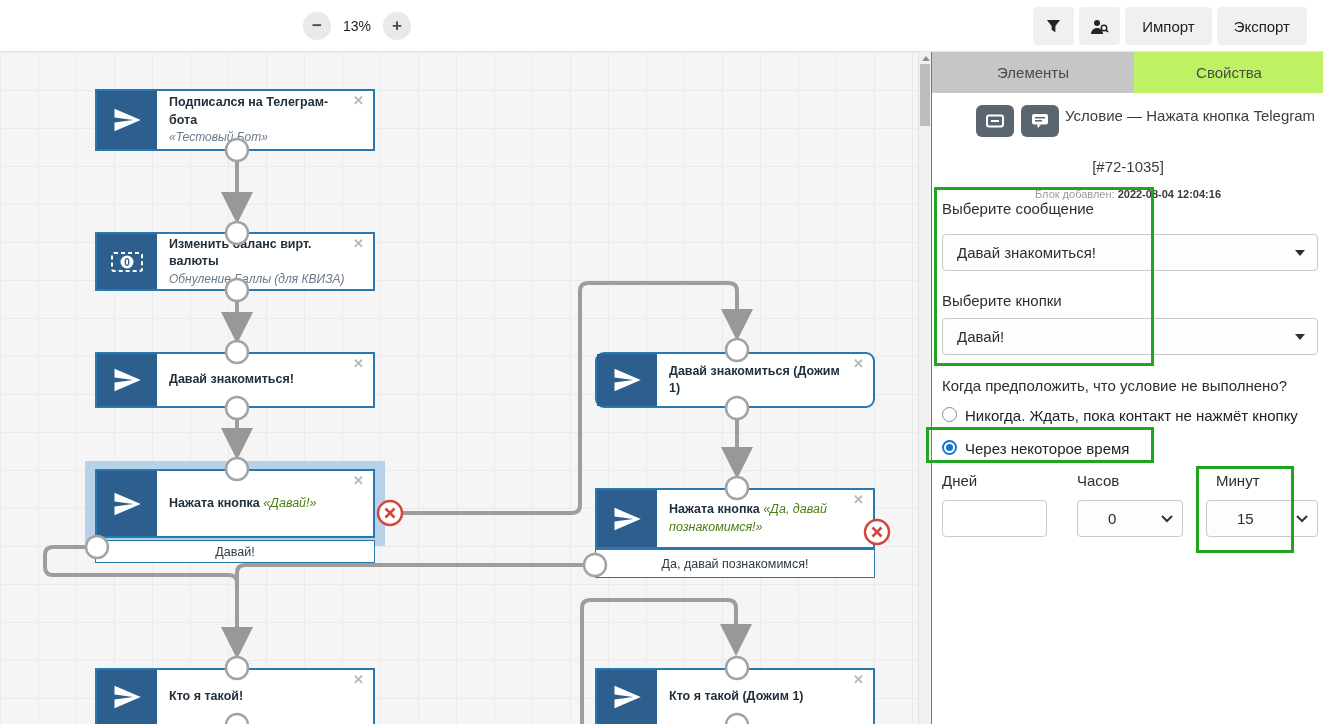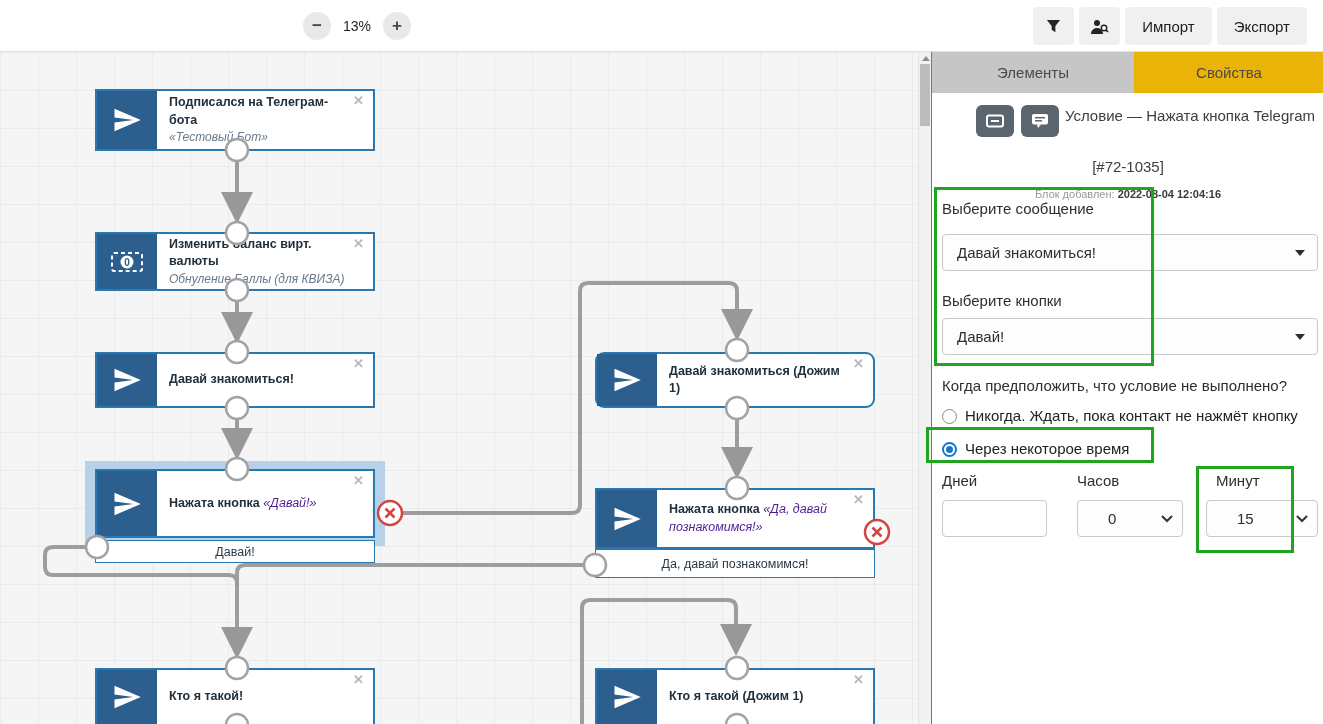--- a/index.html
+++ b/index.html
@@ -30,59 +30,59 @@
   .halo { position:absolute; left:85px; top:409px; width:300px; height:85px;
     background:#b7d2e8; z-index:1; }
   .node { position:absolute; width:280px; background:#fff; border:2px solid #2779b0;
     display:flex; align-items:stretch; z-index:2; }
   .node-icon { width:60px; flex:none; background:#2d5f8e; display:flex;
     align-items:center; justify-content:center; }
   .node-body { flex:1; display:flex; flex-direction:column; justify-content:center;
     padding:4px 26px 4px 12px; font-size:12.5px; font-weight:bold; color:#22303c;
     line-height:1.4; }
   .node-sub { font-weight:normal; font-style:italic; color:#68798a; font-size:12px; }
-  .node-em { font-weight:normal; font-style:italic; color:#4c1d95; }
+  .node-em { font-weight:normal; font-style:italic; color:#4d7c0f; }
   .node-close { position:absolute; top:3px; right:9px; color:#b4b9be; font-size:13px;
     font-weight:bold; cursor:pointer; line-height:1; }
   .btn-row { position:absolute; width:280px; background:#fff; border:1.5px solid #2779b0;
     display:flex; align-items:center; justify-content:center; font-size:12.5px;
     color:#2b3a46; z-index:2; }
   .v-scroll { position:absolute; right:0; top:0; width:13px; height:672px;
     background:#f1f1f1; border-left:1px solid #e3e3e3; z-index:6; }
   .v-scroll .arrow-up { position:absolute; top:4px; left:3px; width:0; height:0;
     border-left:4px solid transparent; border-right:4px solid transparent;
     border-bottom:5px solid #8d8d8d; }
   .v-scroll .thumb { position:absolute; top:12px; left:1px; width:10px; height:62px;
     background:#bcbcbc; cursor:pointer; }
 
   
   .panel { position:absolute; left:931px; top:52px; width:424px; height:672px;
     background:#fff; border-left:1px solid #ef4444; z-index:10; }
   .tabs { position:absolute; left:0; top:0; width:392px; height:41px; display:flex; }
   .tab { display:flex; align-items:center; justify-content:center; font-size:15px;
     color:#4a4a4a; cursor:pointer; }
   .tab.elements { width:202px; background:#c6c6c6; }
-  .tab.props { width:190px; background:#eab308; }
+  .tab.props { width:190px; background:#bef264; }
   .hdr-icon { position:absolute; width:38px; height:32px; background:#5a6570;
     border-radius:6px; display:flex; align-items:center; justify-content:center; cursor:pointer; }
   .panel-title { position:absolute; left:132px; top:50px; width:252px; text-align:center;
     font-size:15px; color:#3d3d3d; line-height:28px; }
   .panel-id { position:absolute; left:0; top:106px; width:392px; text-align:center;
     font-size:15px; color:#3d3d3d; }
   .added { position:absolute; left:0; top:136px; width:392px; text-align:center;
     font-size:11px; color:#9a9a9a; }
   .added b { color:#3a3a3a; }
   .fld-label { position:absolute; font-size:15px; color:#2e2e2e; }
   .dropdown { position:absolute; height:37px; background:#fdfdfd; border:1px solid #c9c9c9;
     border-radius:4px; display:flex; align-items:center; padding-left:14px;
     font-size:15px; color:#2e2e2e; cursor:pointer; }
   .dropdown .caret { position:absolute; right:12px; top:15px; width:0; height:0;
     border-left:5px solid transparent; border-right:5px solid transparent;
     border-top:6px solid #2f2f2f; }
-  .radio-row { position:absolute; left:10px; display:flex; align-items:flex-end; gap:8px;
+  .radio-row { position:absolute; left:10px; display:flex; align-items:flex-start; gap:8px;
     font-size:15px; color:#222; cursor:pointer; }
   .radio { width:15px; height:15px; border-radius:50%; background:#fff; flex:none; }
   .radio.off { border:1.5px solid #8a8a8a; }
   .radio.on { border:2px solid #1a73c9; display:flex; align-items:center; justify-content:center; }
   .radio.on::after { content:""; width:7px; height:7px; border-radius:50%; background:#1a73c9; }
   .time-input { position:absolute; height:37px; border:1px solid #c9c9c9; border-radius:4px;
     background:#fff; font-size:15px; color:#2e2e2e; padding:0 10px;
     font-family:"Liberation Sans", sans-serif; }
   .mini-select { position:absolute; height:37px; border:1px solid #c9c9c9; border-radius:4px;
     background:#fdfdfd; display:flex; align-items:center; padding-left:30px;

